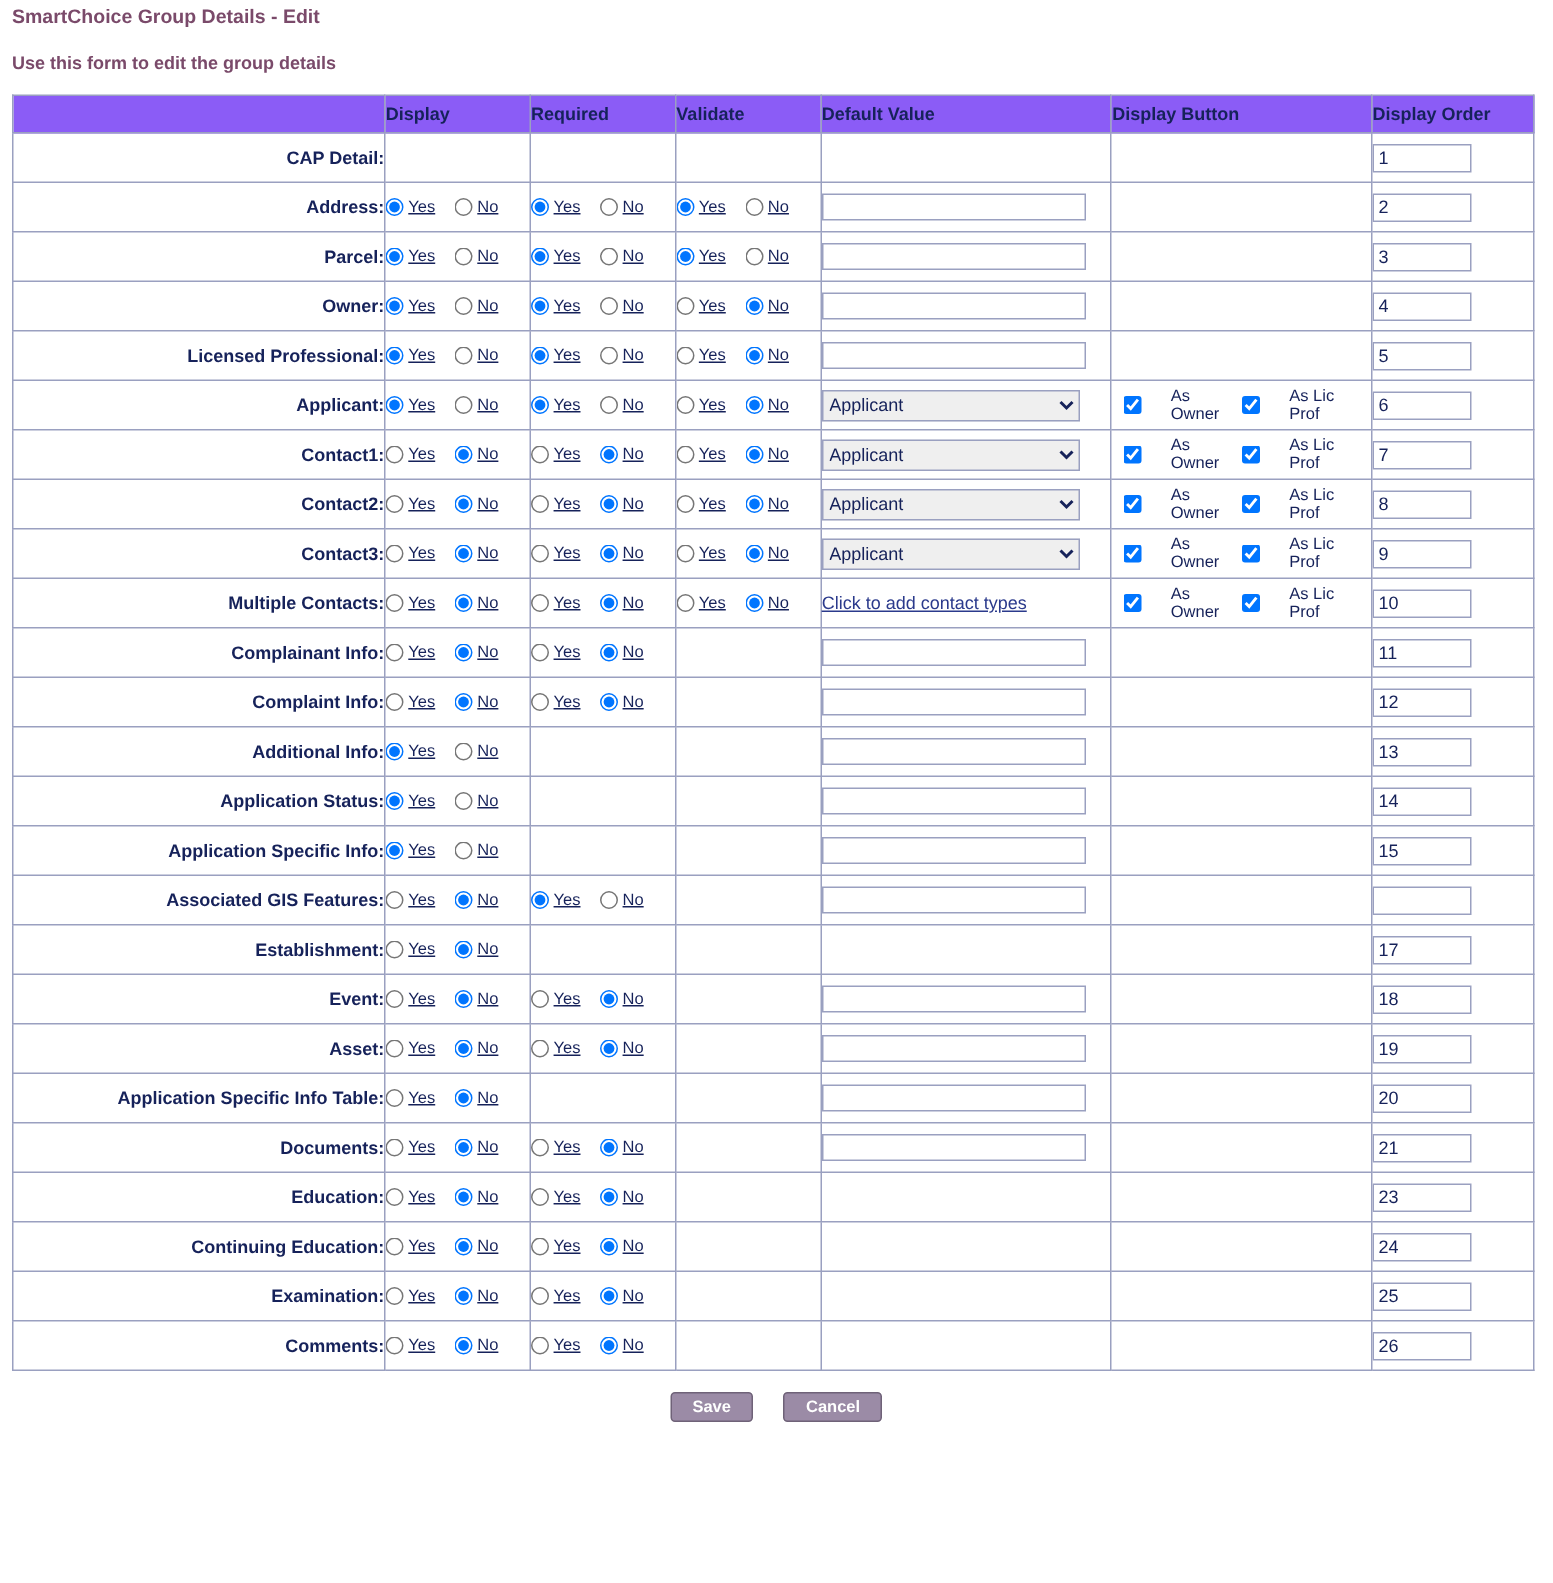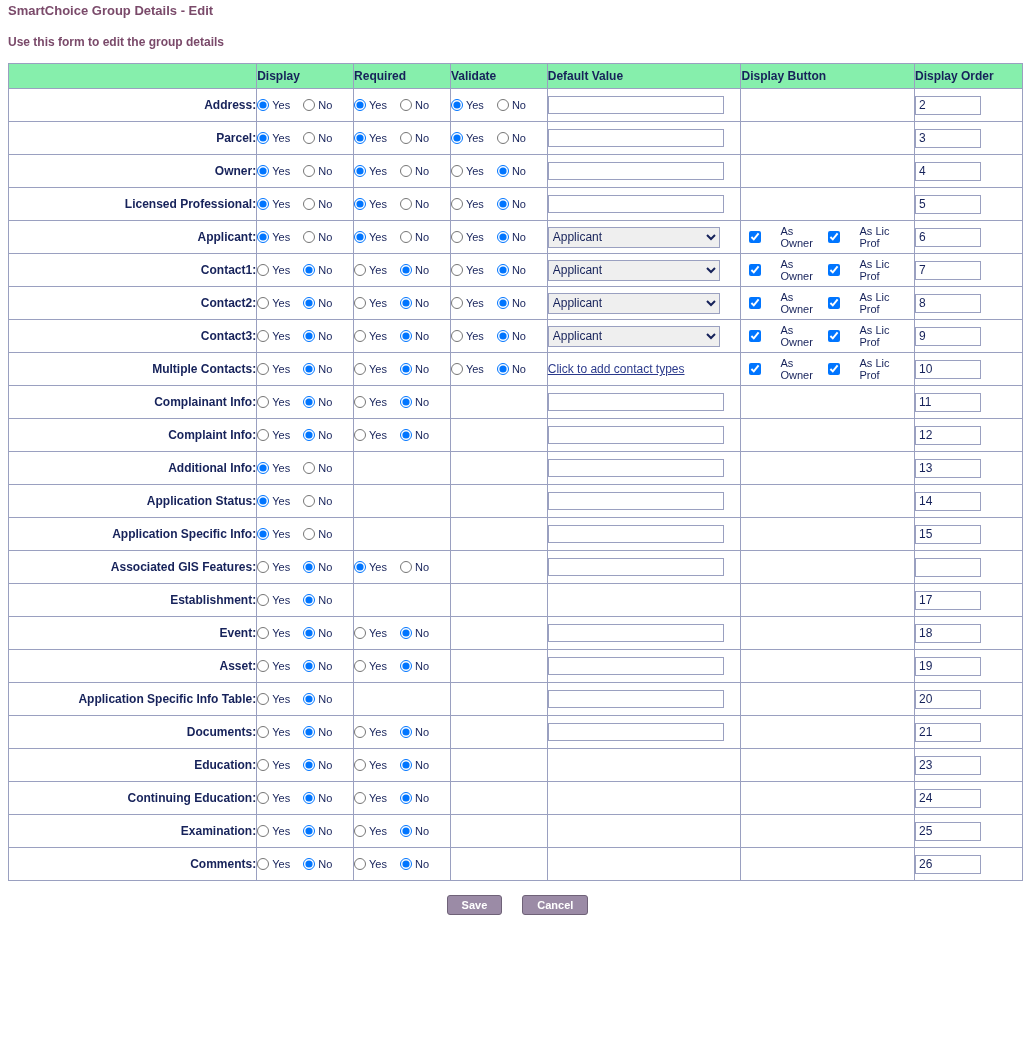--- a/index.html
+++ b/index.html
@@ -55,21 +55,21 @@
     font-size: 12px;
     color: #16225a;
   }
   thead th {
     text-align: left;
     font-weight: bold;
     height: 24px;
     padding: 0 6px;
     color: #16225a;
     font-size: 12px;
-    background: #86efac;
+    background: #8b5cf6;
   }
   .col-label { width: 246px; }
   .col-display { width: 96px; }
   .col-required { width: 96px; }
   .col-validate { width: 96px; }
   .col-default { width: 192px; }
   .col-button { width: 172px; }
   .col-order { width: 107px; }
 
   td.rowlabel {
@@ -81,20 +81,21 @@
     font-size: 12px;
   }
   td.cell {
     padding: 0 4px;
     height: 32px;
   }
   .yn {
     display: flex;
     align-items: center;
     gap: 2px;
+    text-decoration: underline;
   }
   .yn .opt {
     display: inline-flex;
     align-items: center;
     width: 44px;
     font-size: 11px;
     color: #16225a;
   }
   .yn .opt span.lbl {
     margin-left: 3px;
@@ -204,20 +205,29 @@
         <th>Display</th>
         <th>Required</th>
         <th>Validate</th>
         <th>Default Value</th>
         <th>Display Button</th>
         <th>Display Order</th>
       </tr>
     </thead>
     <tbody id="grid-body">
         <tr>
+          <td class="rowlabel">CAP Detail:</td>
+          <td class="cell"></td>
+          <td class="cell"></td>
+          <td class="cell"></td>
+          <td class="cell"></td>
+          <td class="cell"></td>
+          <td class="cell"><input class="order" type="text" value="1" style=""></td>
+        </tr>
+        <tr>
           <td class="rowlabel">Address:</td>
           <td class="cell">
             <div class="yn">
               <label class="opt">
                 <input type="radio" name="display-1" checked="" style="">
                 <span class="lbl">Yes</span>
               </label>
               <label class="opt">
                 <input type="radio" name="display-1" style="">
                 <span class="lbl">No</span>

